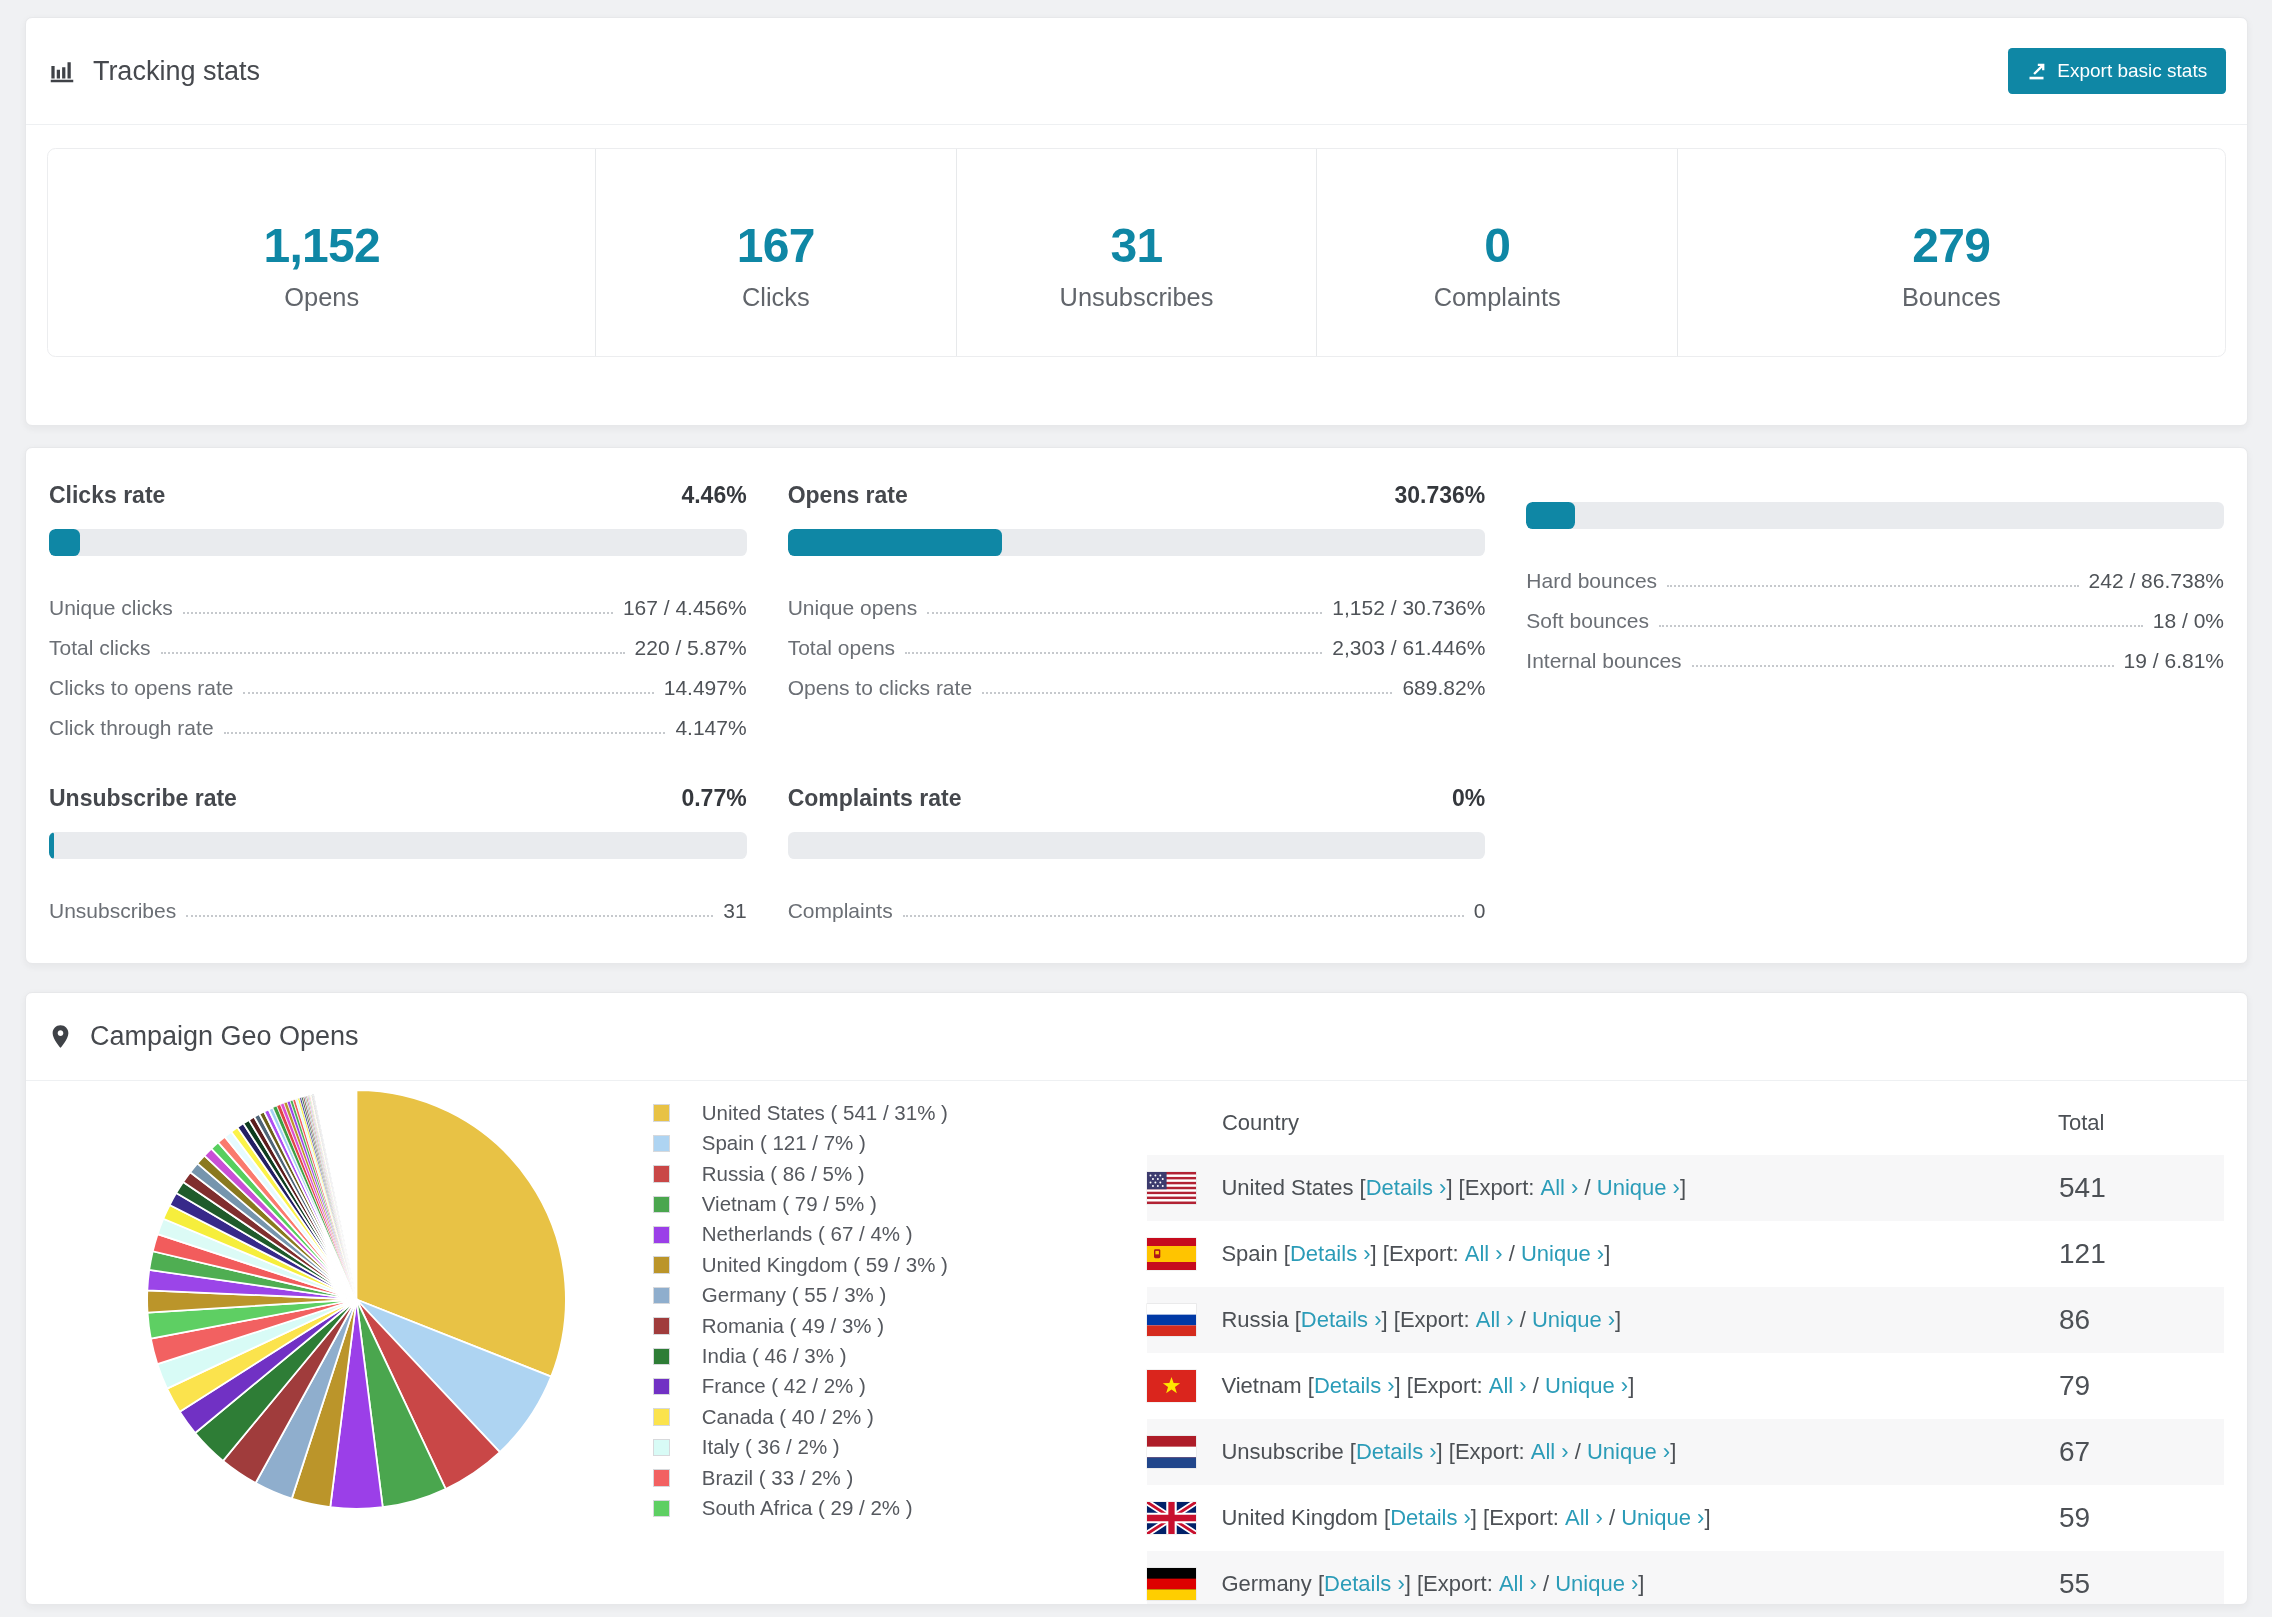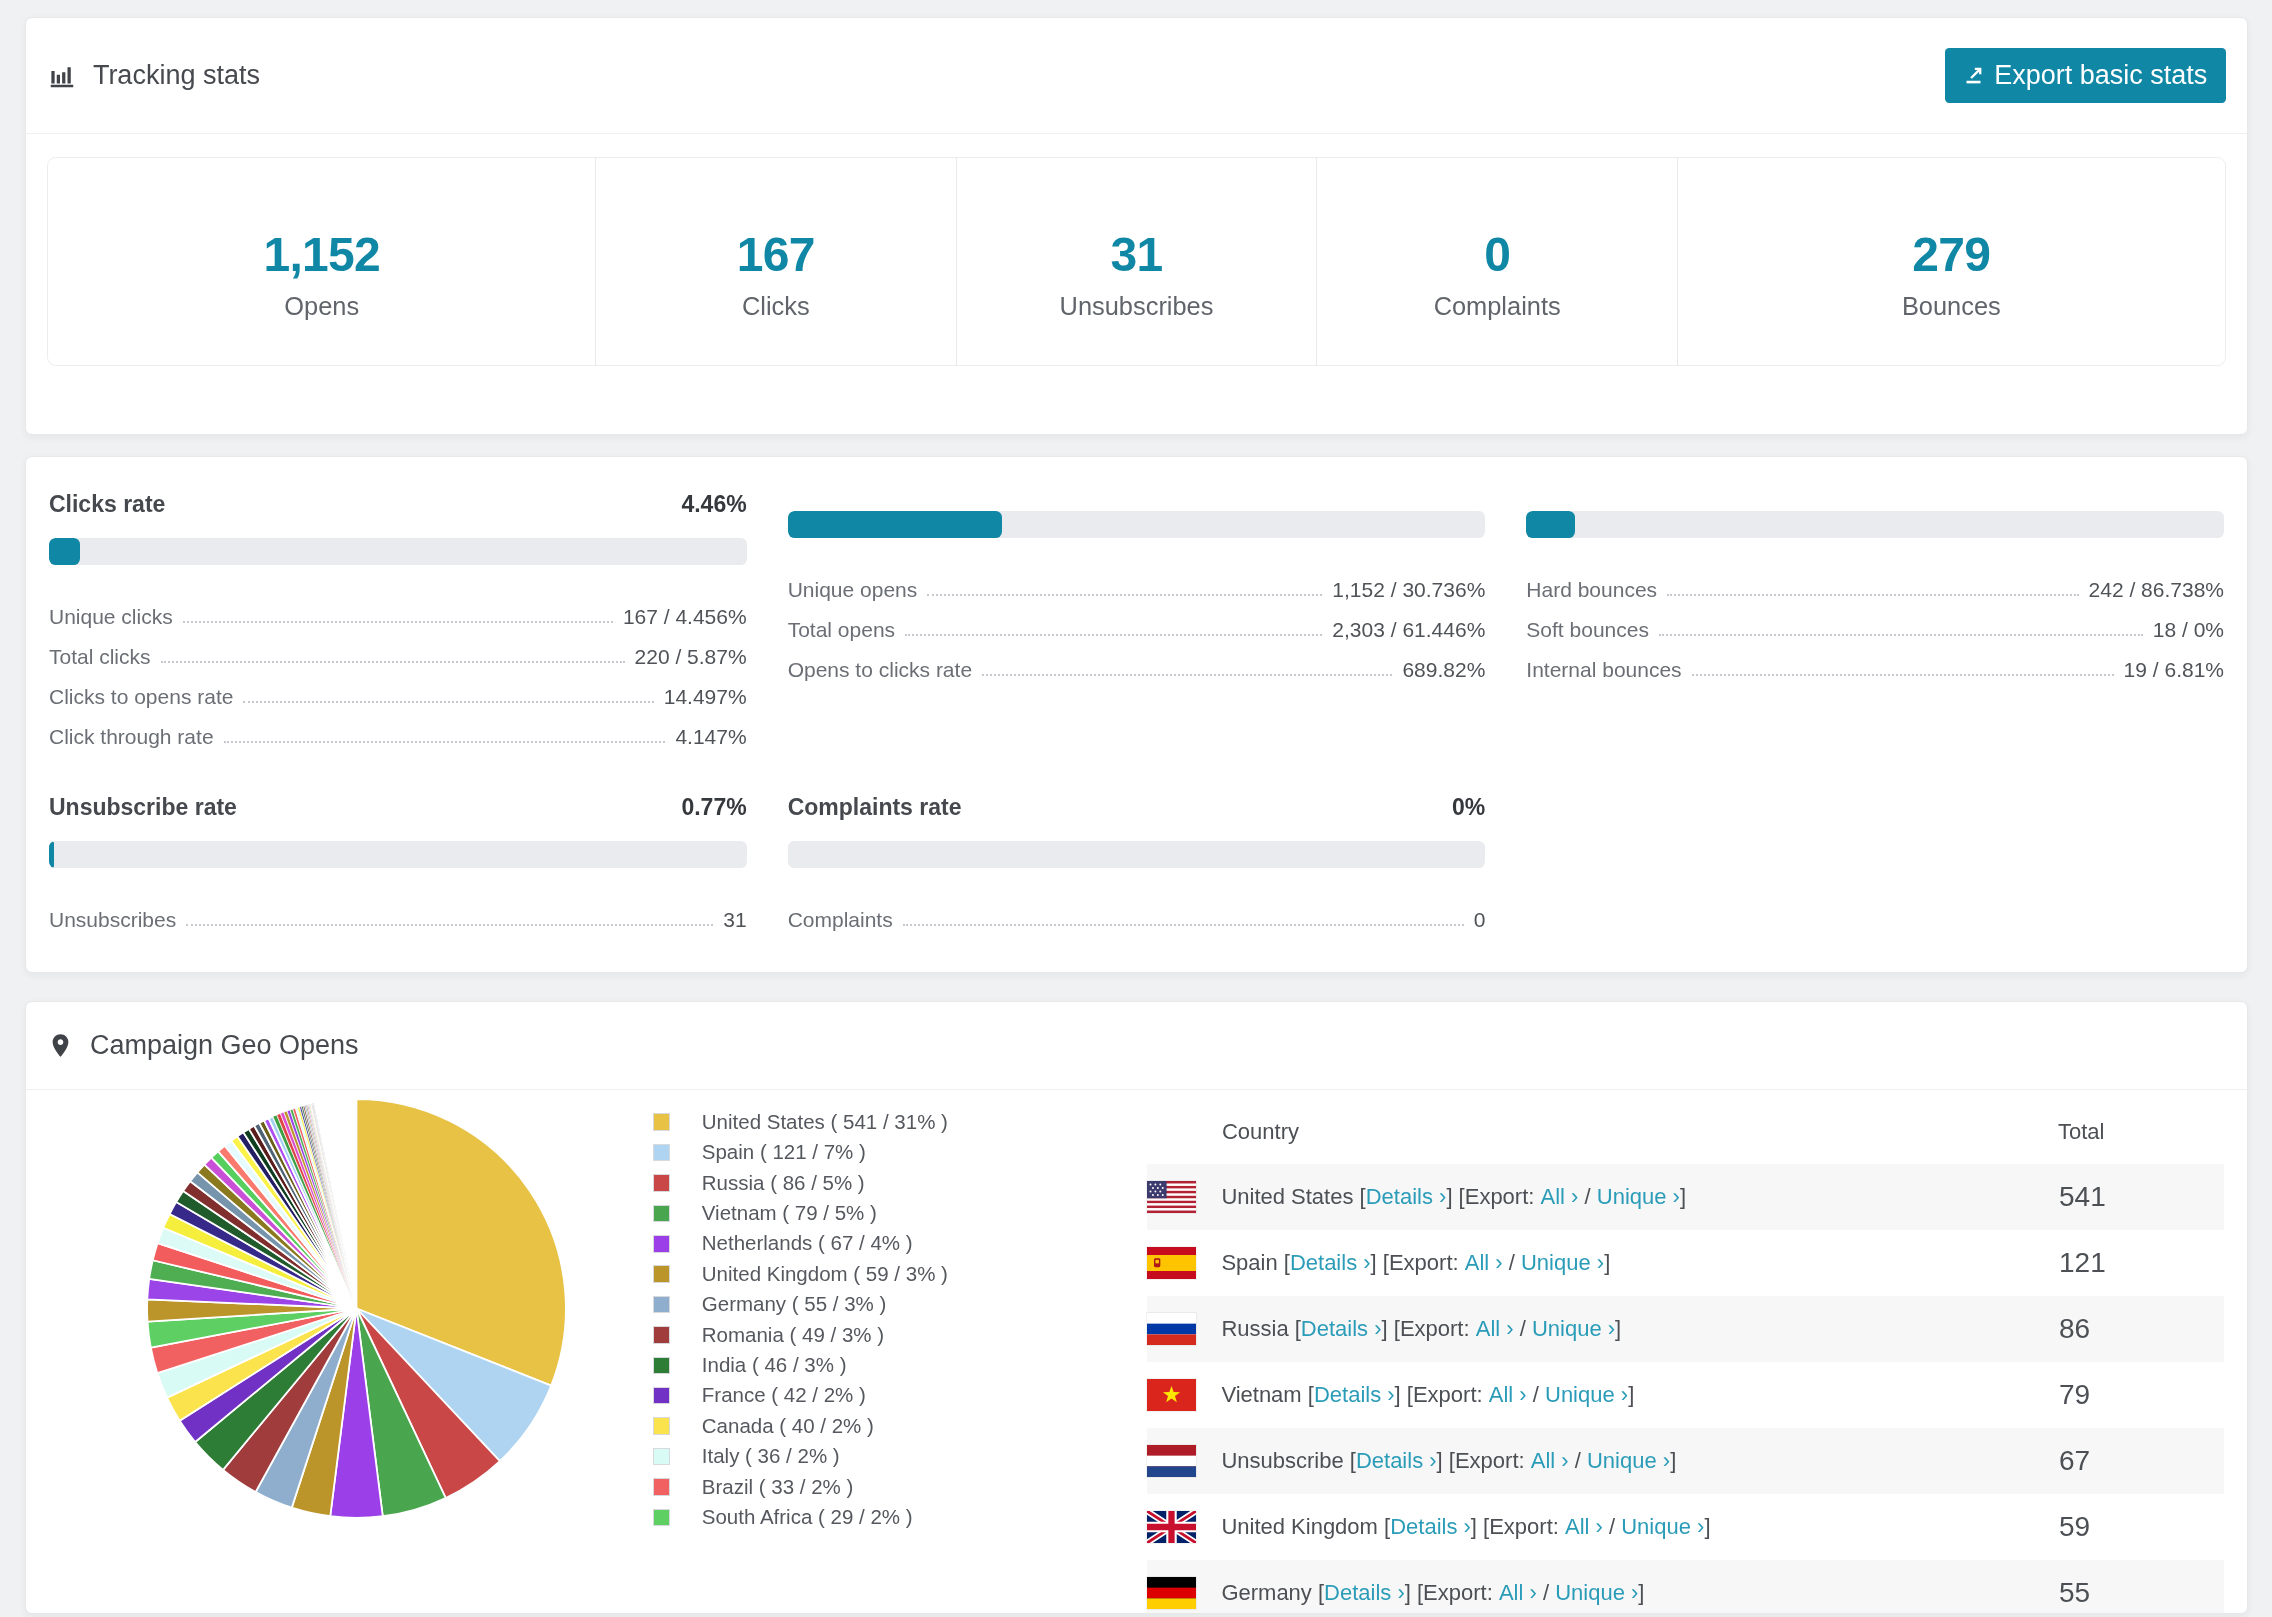--- a/index.html
+++ b/index.html
@@ -20,21 +20,21 @@
     padding:30px 21px;border-bottom:1.4px solid #eef0f2;
   }
   .card-title{
     display:flex;align-items:center;gap:15.5px;margin:0;
     font-size:27px;font-weight:400;color:#46494e;
   }
   .card-title svg{flex:none;color:#3f4247;}
   .export-btn{
     display:flex;align-items:center;gap:10px;
     background:#0f87a5;color:#fff;border:none;border-radius:4.2px;
-    padding:12px 18.4px;font-size:27px;font-family:inherit;cursor:pointer;
+    padding:12px 18.4px;font-size:19px;font-family:inherit;cursor:pointer;
   }
   .export-btn svg{flex:none;}
   .summary{
     display:flex;border:1.4px solid #ecedef;border-radius:8.5px;
     margin:22.6px 21px 68px;
   }
   .stat-cell{flex:1;text-align:center;padding:71px 0 44px;}
   .stat-cell.wide{flex:1.52;}
   .stat-cell + .stat-cell{border-left:0.7px solid #e7e9eb;}
   .stat-value{font-size:48px;line-height:52px;font-weight:700;color:#0f87a5;letter-spacing:-0.7px;}
@@ -150,20 +150,24 @@
     <span class="d-value">14.497%</span>
   </div>
             <div class="d-row">
     <span class="d-label">Click through rate</span>
     <span class="leader"></span>
     <span class="d-value">4.147%</span>
   </div>
           </div>
   </div>
         <div class="rate-block">
+    <div class="rate-head">
+      <span class="rate-title">Opens rate</span>
+      <span class="rate-value">30.736%</span>
+    </div>
     <div class="rate-bar">
       <div class="rate-fill" style="width: 30.736%; background: rgb(15, 135, 165);"></div>
     </div>
     <div class="rate-rows">
             <div class="d-row">
     <span class="d-label">Unique opens</span>
     <span class="leader"></span>
     <span class="d-value">1,152 / 30.736%</span>
   </div>
             <div class="d-row">

